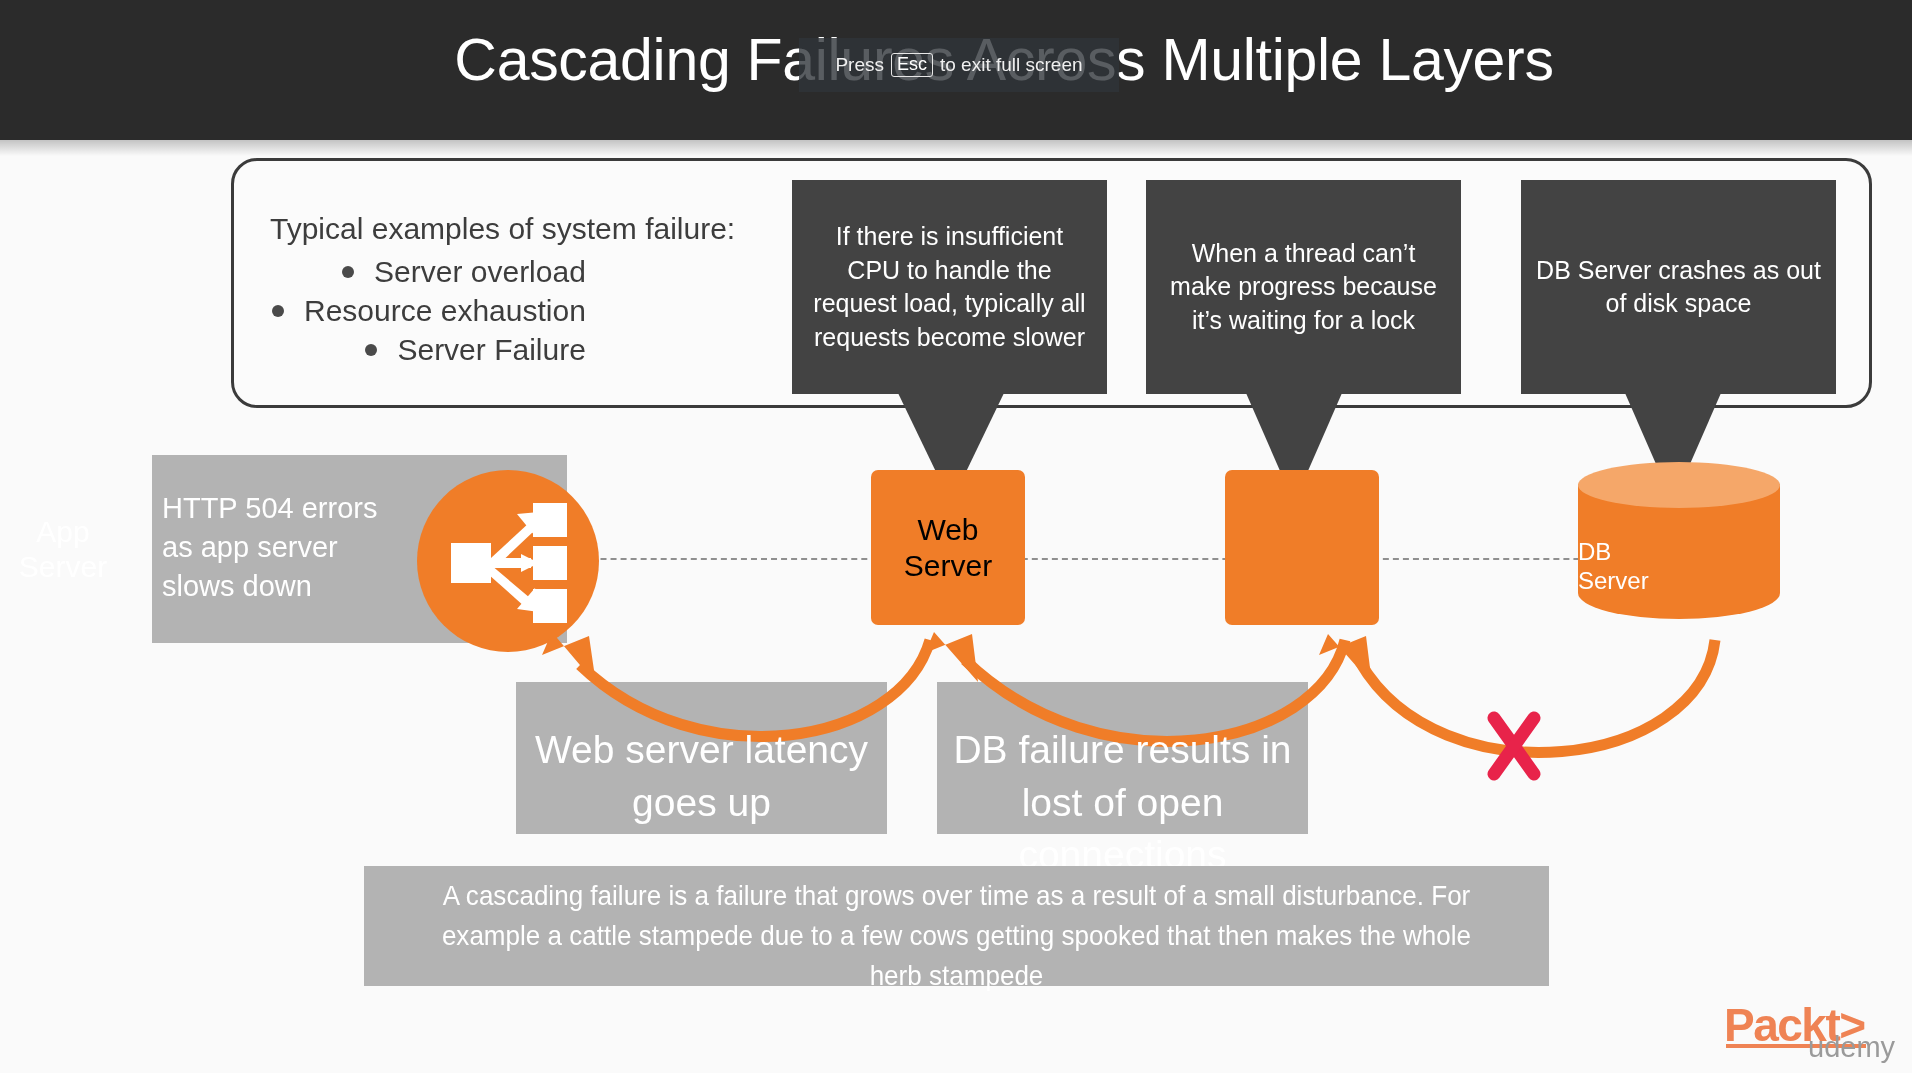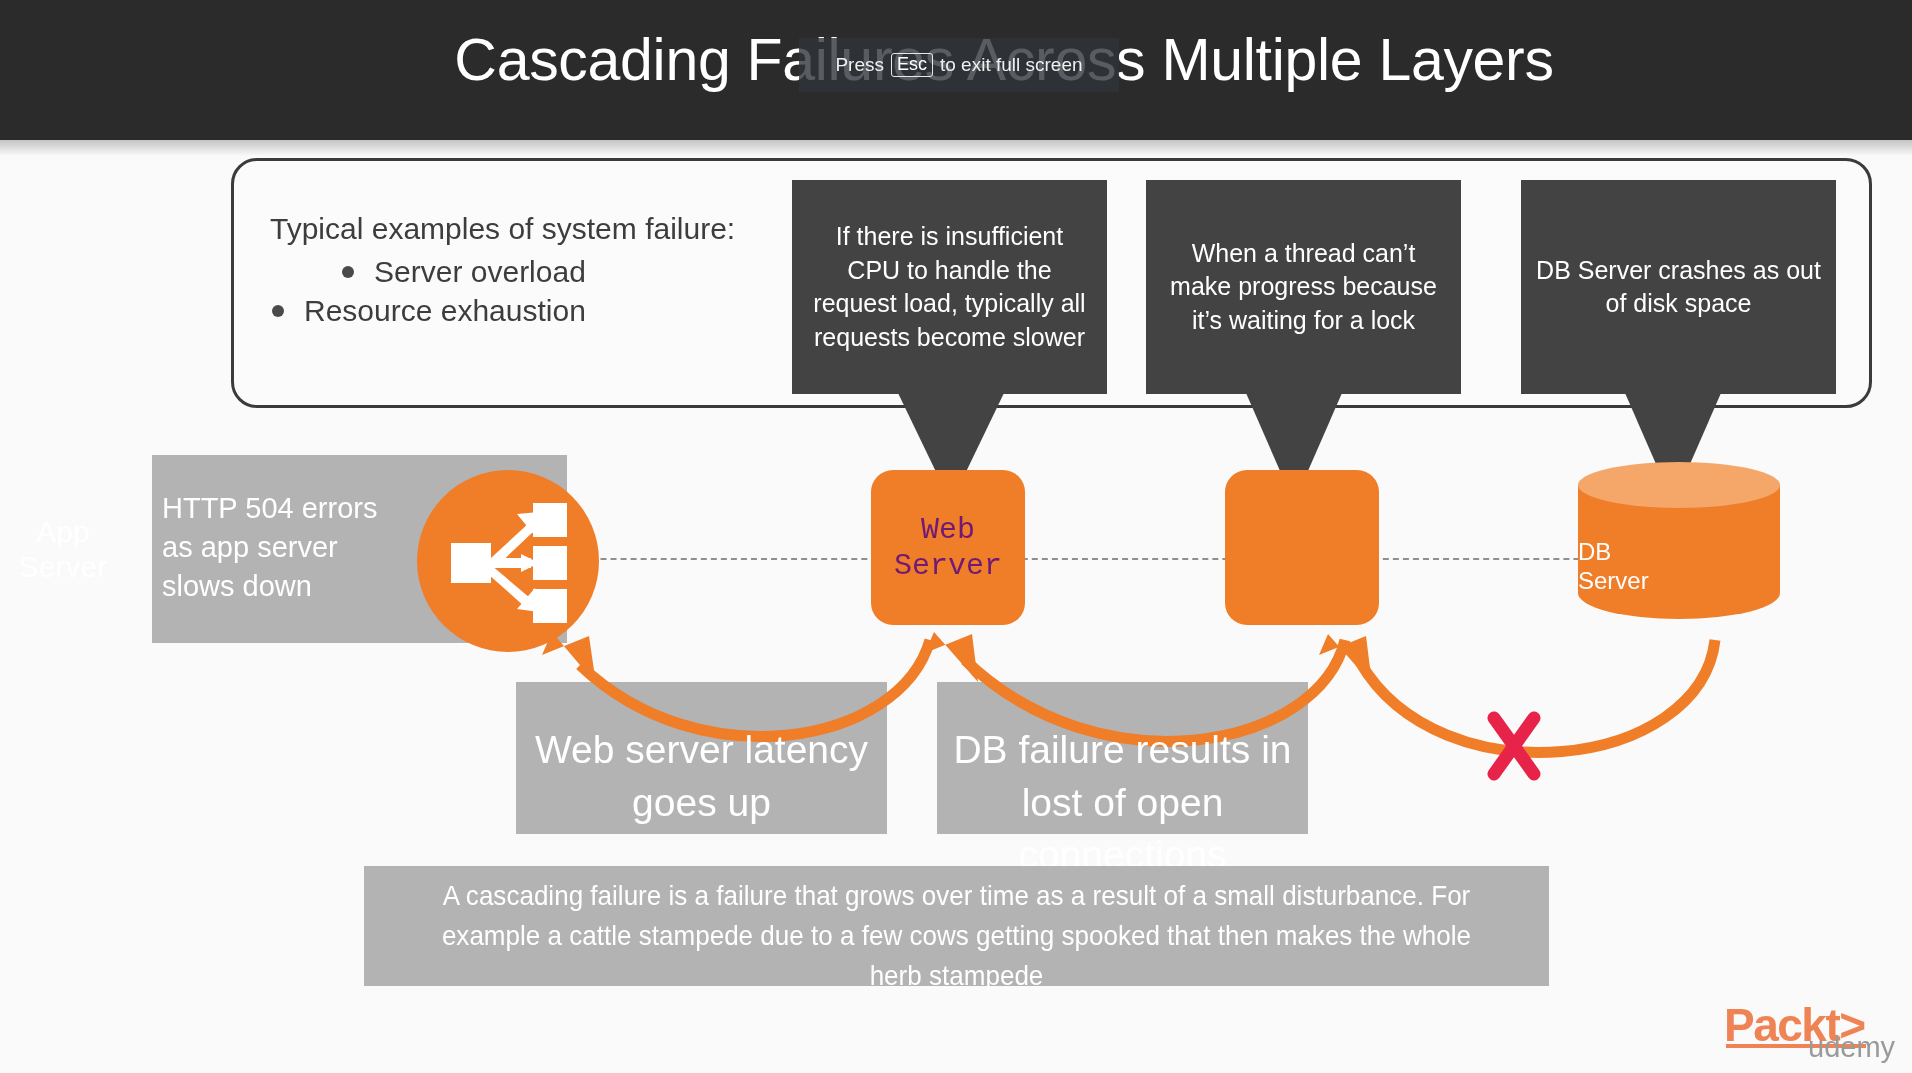--- a/index.html
+++ b/index.html
@@ -156,26 +156,26 @@
     position:absolute;left:417px;top:470px;
     width:182px;height:182px;border-radius:50%;
     background:#f07d28;
   }
   .lb-glyph{position:absolute;left:417px;top:470px;width:182px;height:182px;}
 
   
   .srv{
     position:absolute;
     background:#f07d28;
-    border-radius:22px;
+    border-radius:7px;
     display:flex;align-items:center;justify-content:center;
     text-align:center;
-    color:#701a75;
+    color:#000000;
     font-size:30px;line-height:1.2;
-    font-family:Liberation Mono, monospace;
+    font-family:Liberation Sans, sans-serif;
   }
   .srv-web{left:871px;top:470px;width:154px;height:155px;}
   .srv-mid{left:1225px;top:470px;width:154px;height:155px;}
 
   
   .db-cyl{position:absolute;left:1578px;top:462px;width:202px;height:172px;}
   .db-body{
     position:absolute;left:0;top:22px;width:202px;height:135px;
     background:#f07d28;
     border-radius:0 0 101px 101px / 0 0 26px 26px;
@@ -255,20 +255,24 @@
   <div class="panel"></div>
   <div class="panel-heading">Typical examples of system failure:</div>
   <ul class="bullets">
     <li>
       <span class="dot"></span>
       <span>Server  overload</span>
     </li>
     <li>
       <span class="dot"></span>
       <span>Resource exhaustion</span>
+    </li>
+    <li>
+      <span class="dot"></span>
+      <span>Server Failure</span>
     </li>
   </ul>
 
   <div class="tail tail-1"></div>
   <div class="tail tail-2"></div>
   <div class="tail tail-3"></div>
 
   <div class="callout callout-2">When a thread can’t make progress because it’s waiting for a lock</div>
   <div class="callout callout-1">If there is insufficient CPU to handle the request load, typically all requests become slower</div>
   <div class="callout callout-3">DB Server crashes as out of disk space</div>

